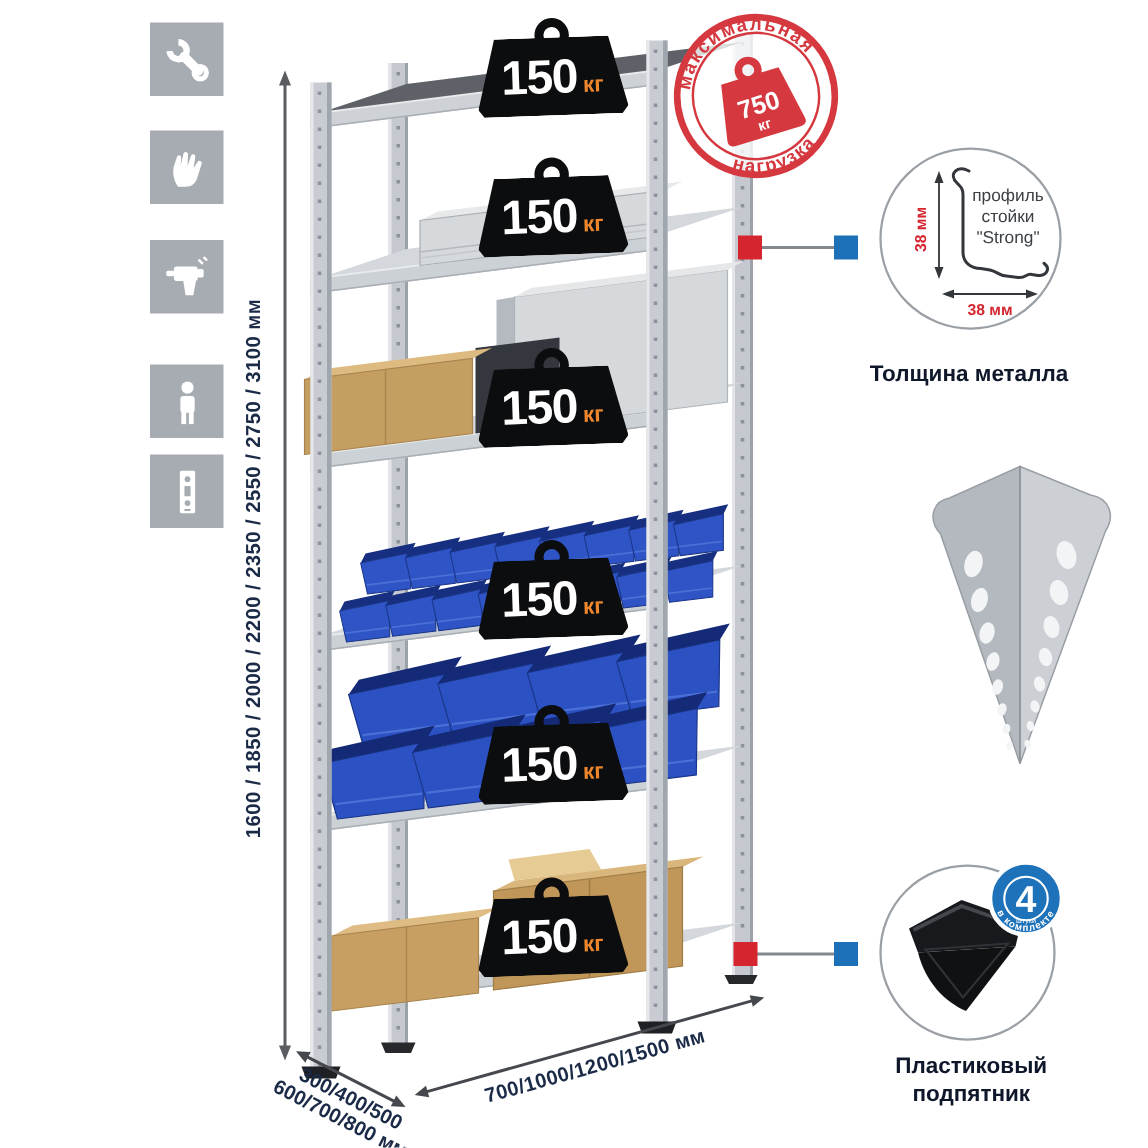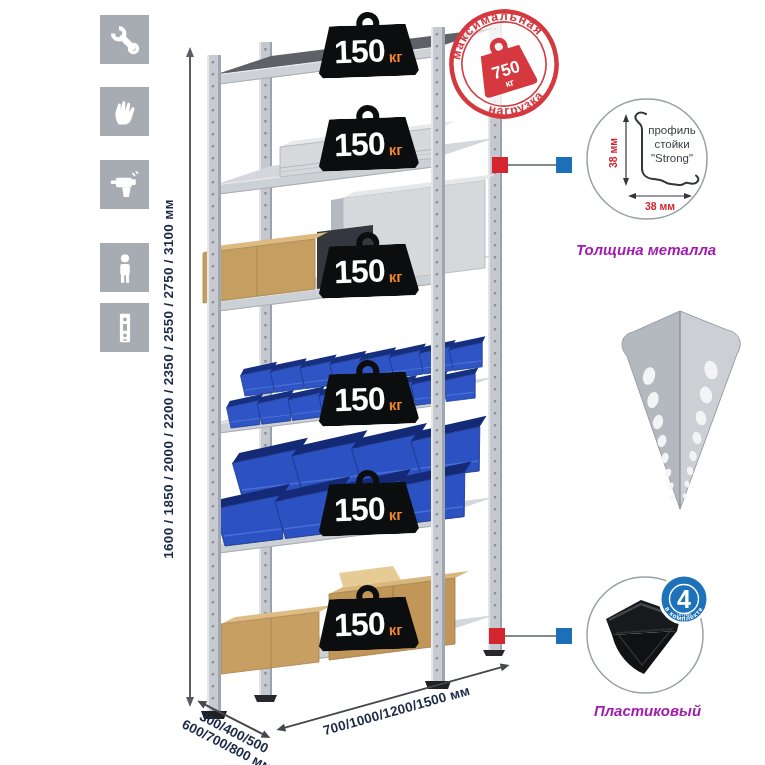--- a/index.html
+++ b/index.html
@@ -29,21 +29,21 @@
           clip-path:polygon(12% 0,88% 0,100% 90%,96% 100%,4% 100%,0 90%);
           display:flex;align-items:center;justify-content:center;}
   .w-num{font-size:32px;font-weight:bold;color:#fff;letter-spacing:-1px;line-height:1;}
   .w-unit{font-size:15px;font-weight:bold;color:#ee872b;margin:12px 0 0 4px;line-height:1;}
 
   .stamp-svg{position:absolute;left:446px;top:6px;width:116px;height:116px;z-index:6;}
   .profile-svg{position:absolute;left:584px;top:96px;width:126px;height:126px;}
   .post-svg{position:absolute;left:597px;top:302px;width:166px;height:222px;}
   .foot-svg{position:absolute;left:584px;top:573px;width:134px;height:124px;}
 
-  .caption{position:absolute;text-align:center;font-size:15px;font-weight:bold;color:#a21caf;line-height:19px;font-style:italic;}
+  .caption{position:absolute;text-align:center;font-size:15px;font-weight:bold;color:#0f172a;line-height:19px;}
   .cap-profile{left:560px;top:240px;width:172px;}
   .cap-foot{left:570px;top:701px;width:155px;text-align:center;}
 
   
   .sq{position:absolute;width:16px;height:16px;z-index:7;}
   .sq-red{background:#d5252f;}
   .sq-blue{background:#1c70b8;}
   .cline{position:absolute;height:2px;background:#83888e;z-index:6;}
 
   
@@ -392,20 +392,21 @@
       <text x="100" y="35" text-anchor="middle" font-size="25" font-weight="bold" fill="#fff">4</text>
       <text x="100" y="42.5" text-anchor="middle" font-size="4.8" fill="#fff">штуки</text>
       <path id="footArc" d="M80,33 A21,21 0 0 0 120,33" fill="none"></path>
       <text font-size="6.5" font-weight="bold" fill="#fff" letter-spacing="0.8">
         <textPath href="#footArc" startOffset="50%" text-anchor="middle">в комплекте</textPath>
       </text>
     </g>
   </svg>
   <div class="caption cap-foot">
     <div>Пластиковый</div>
+    <div>подпятник</div>
   </div>
 
   <div class="dim dim-left">
     <div class="dline"></div>
     <div class="dtext">
       <div>300/400/500</div>
       <div>600/700/800 мм</div>
     </div>
   </div>
 

